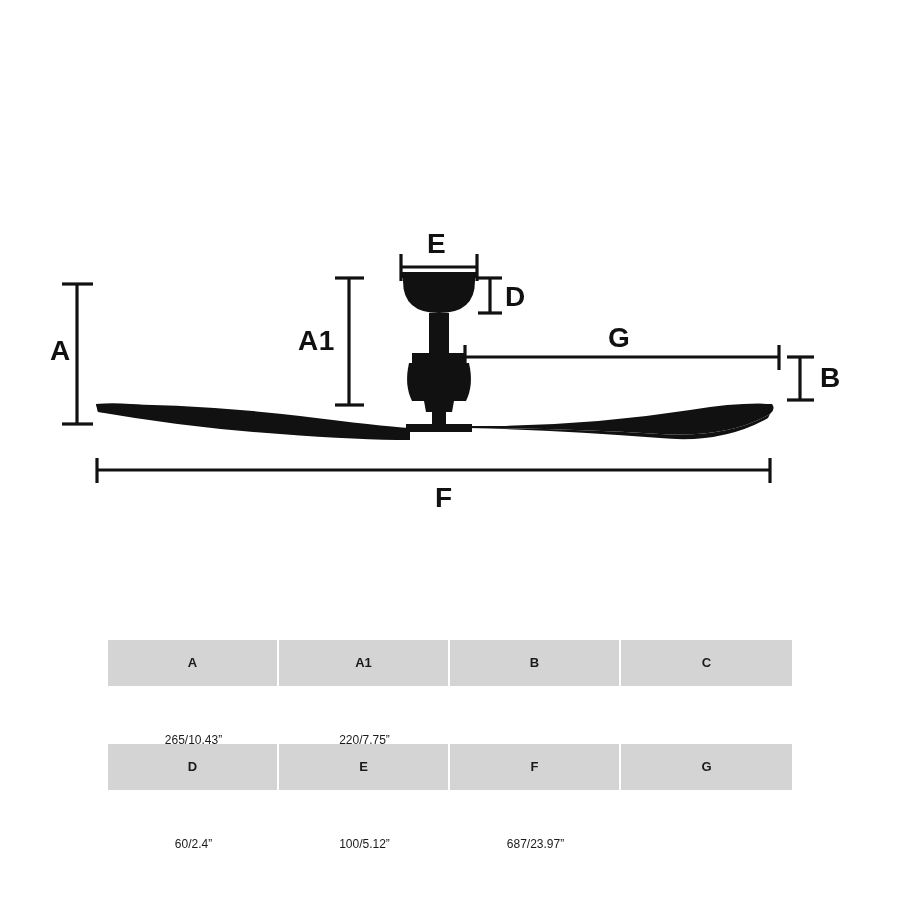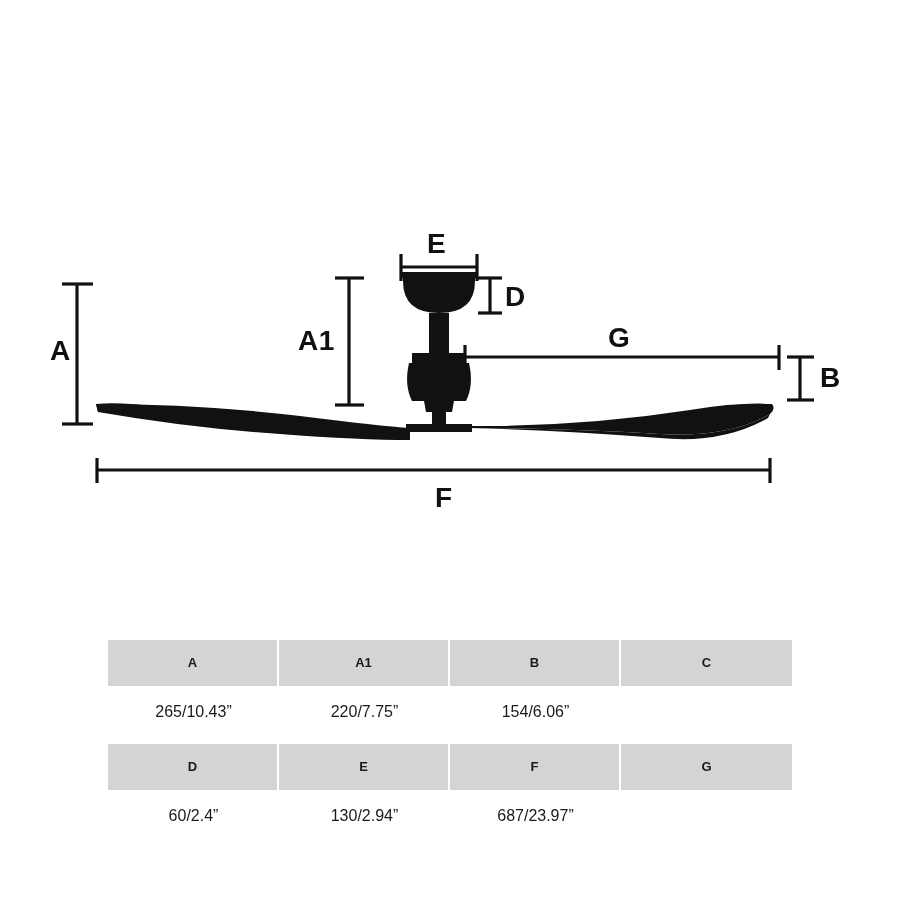--- a/index.html
+++ b/index.html
@@ -66,23 +66,24 @@
     display: flex;
     width: 684px;
     height: 52px;
   }
   .val-cell {
     width: 171px;
     box-sizing: border-box;
     height: 52px;
     line-height: 52px;
     text-align: center;
-    font-size: 16px;
+    font-size: 12px;
     color: #1a1a1a;
     font-family: "Liberation Sans", sans-serif;
+    margin-top: 28px;
   }
   .gap { height: 6px; }
 </style>
 </head>
 <body>
 
 <div id="stage">
 
   <svg id="drawing" viewBox="0 0 900 620">
 
@@ -190,36 +191,35 @@
     <div class="spec-block">
       <div class="head-row">
         <div class="head-cell">A</div>
         <div class="head-cell">A1</div>
         <div class="head-cell">B</div>
         <div class="head-cell">C</div>
       </div>
       <div class="val-row">
         <div class="val-cell">265/10.43”</div>
         <div class="val-cell">220/7.75”</div>
-        <div class="val-cell">154/6.06”</div>
         <div class="val-cell"></div>
       </div>
     </div>
 
     <div class="gap"></div>
 
     <div class="spec-block">
       <div class="head-row">
         <div class="head-cell">D</div>
         <div class="head-cell">E</div>
         <div class="head-cell">F</div>
         <div class="head-cell">G</div>
       </div>
       <div class="val-row">
         <div class="val-cell">60/2.4”</div>
-        <div class="val-cell">130/2.94”</div>
+        <div class="val-cell">100/5.12”</div>
         <div class="val-cell">687/23.97”</div>
       </div>
     </div>
 
   </div>
 
 </div>
 
 </body></html>

